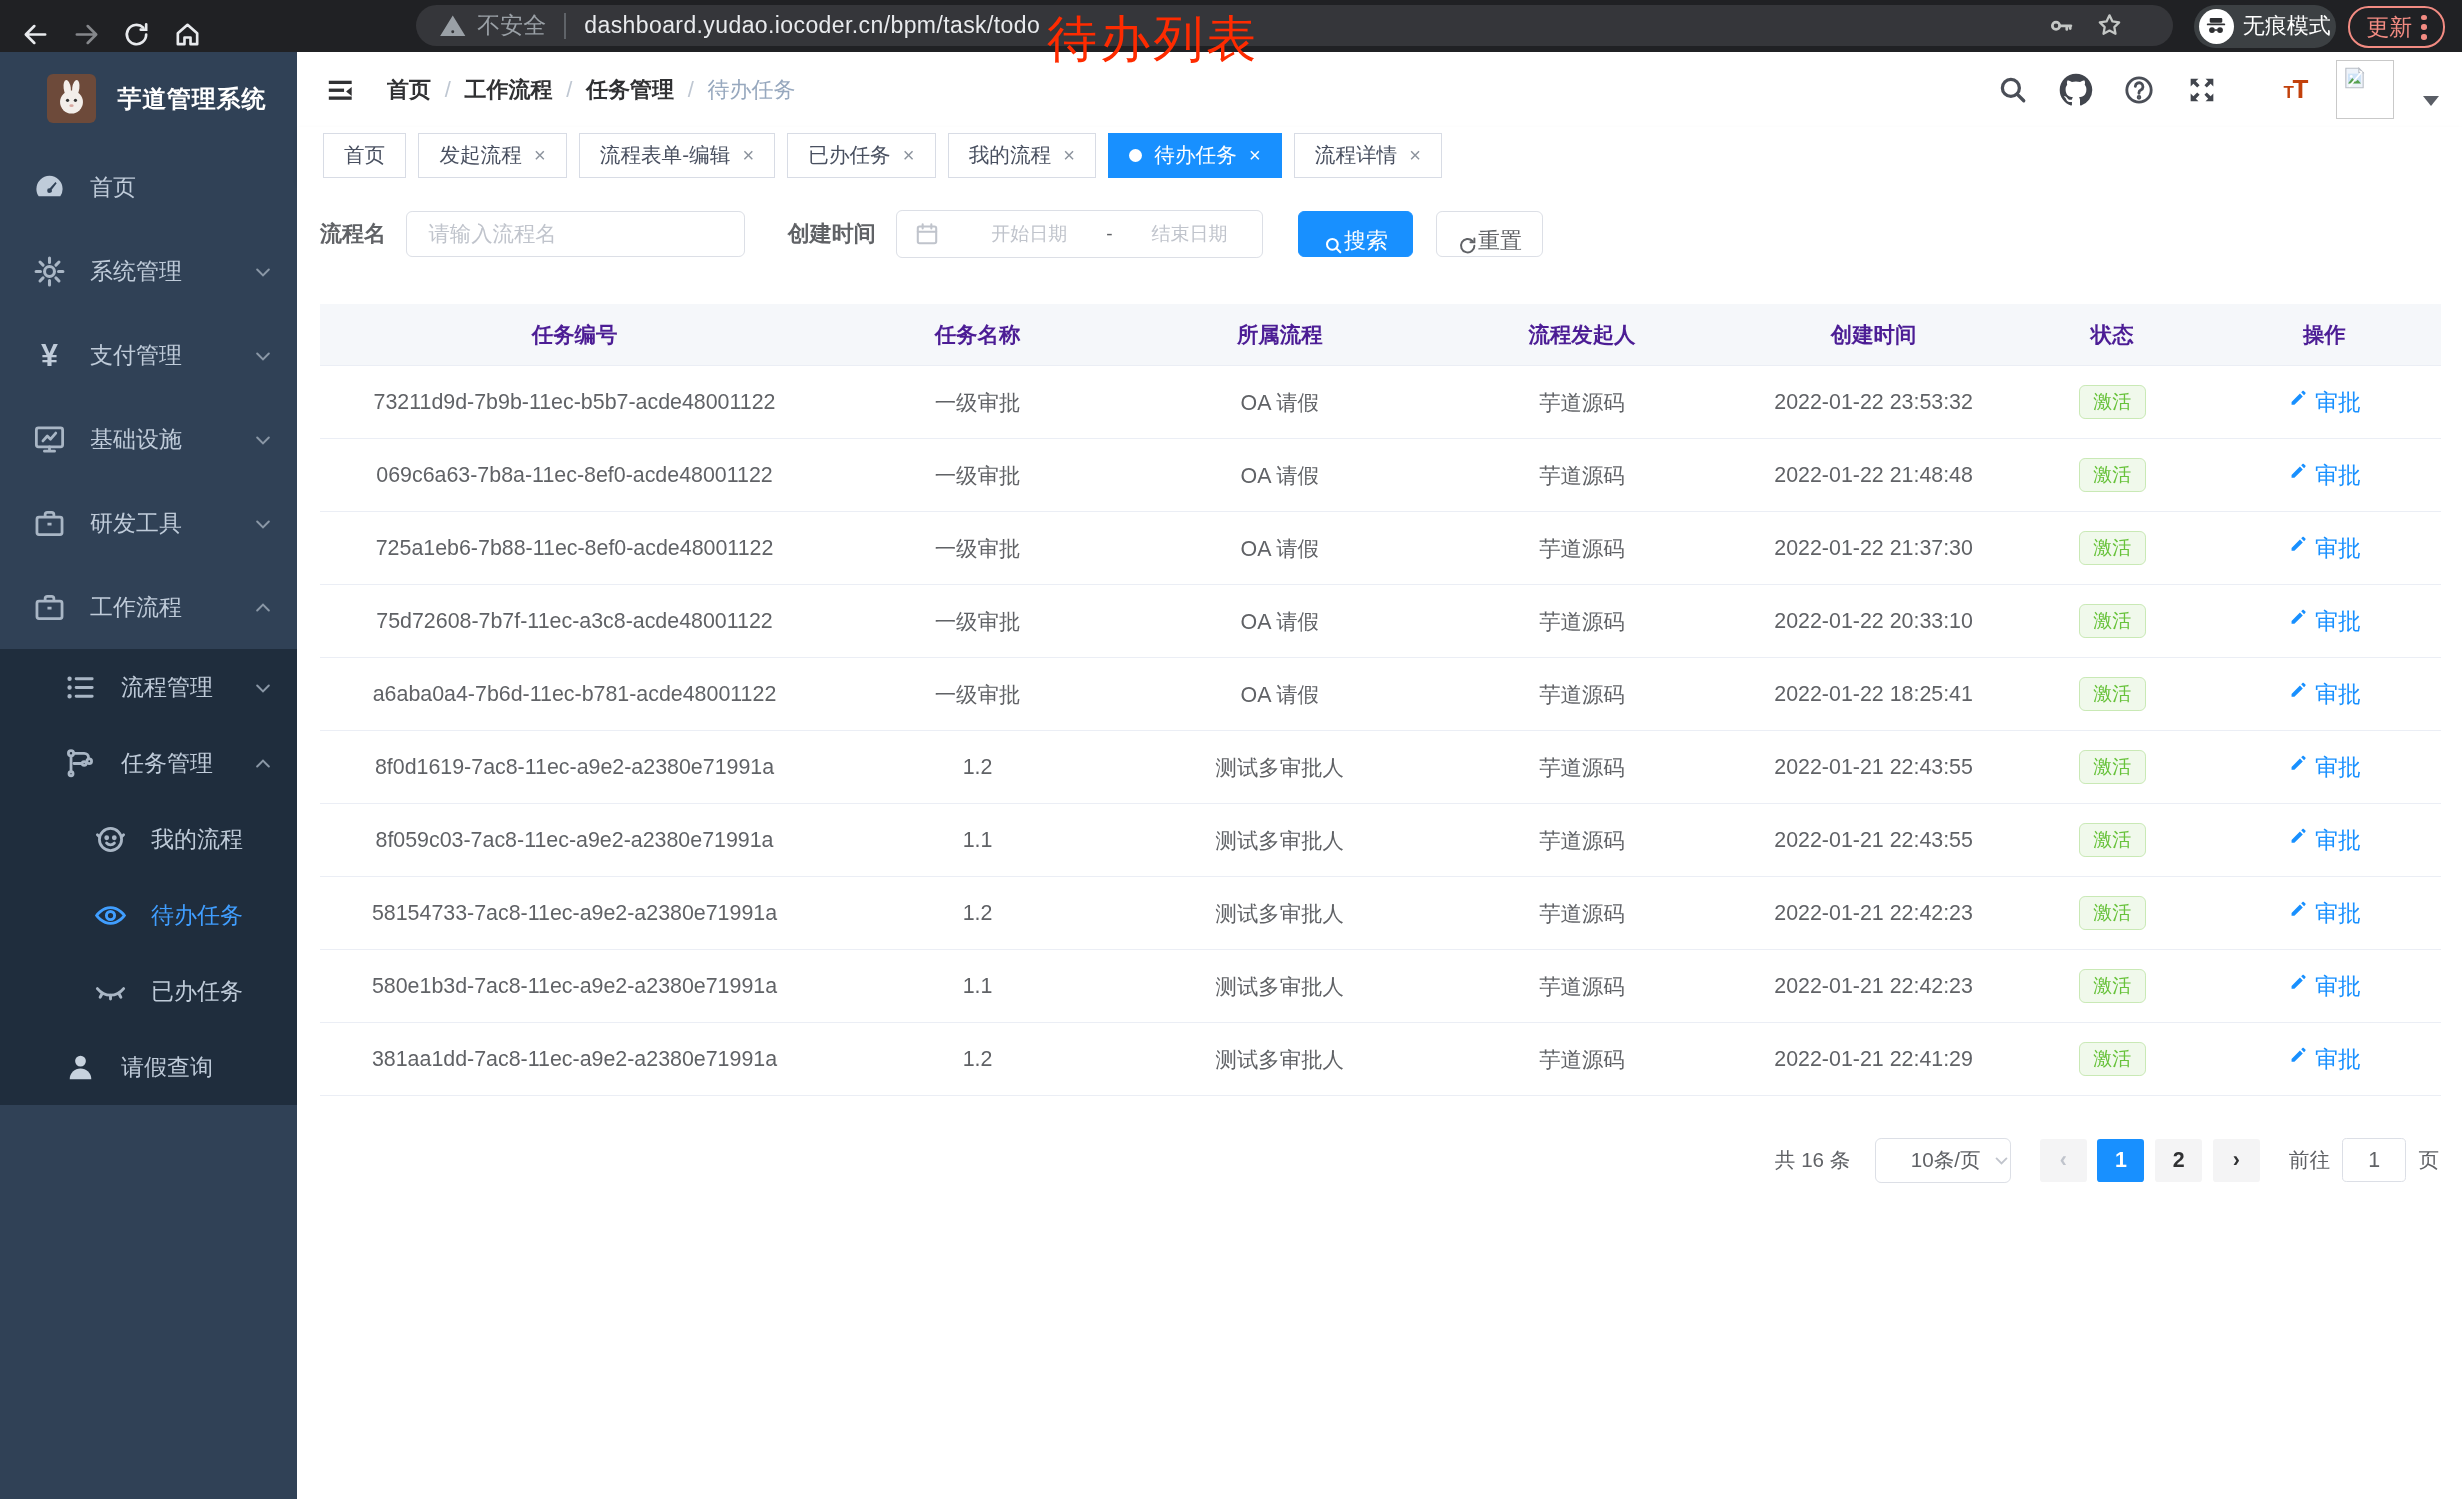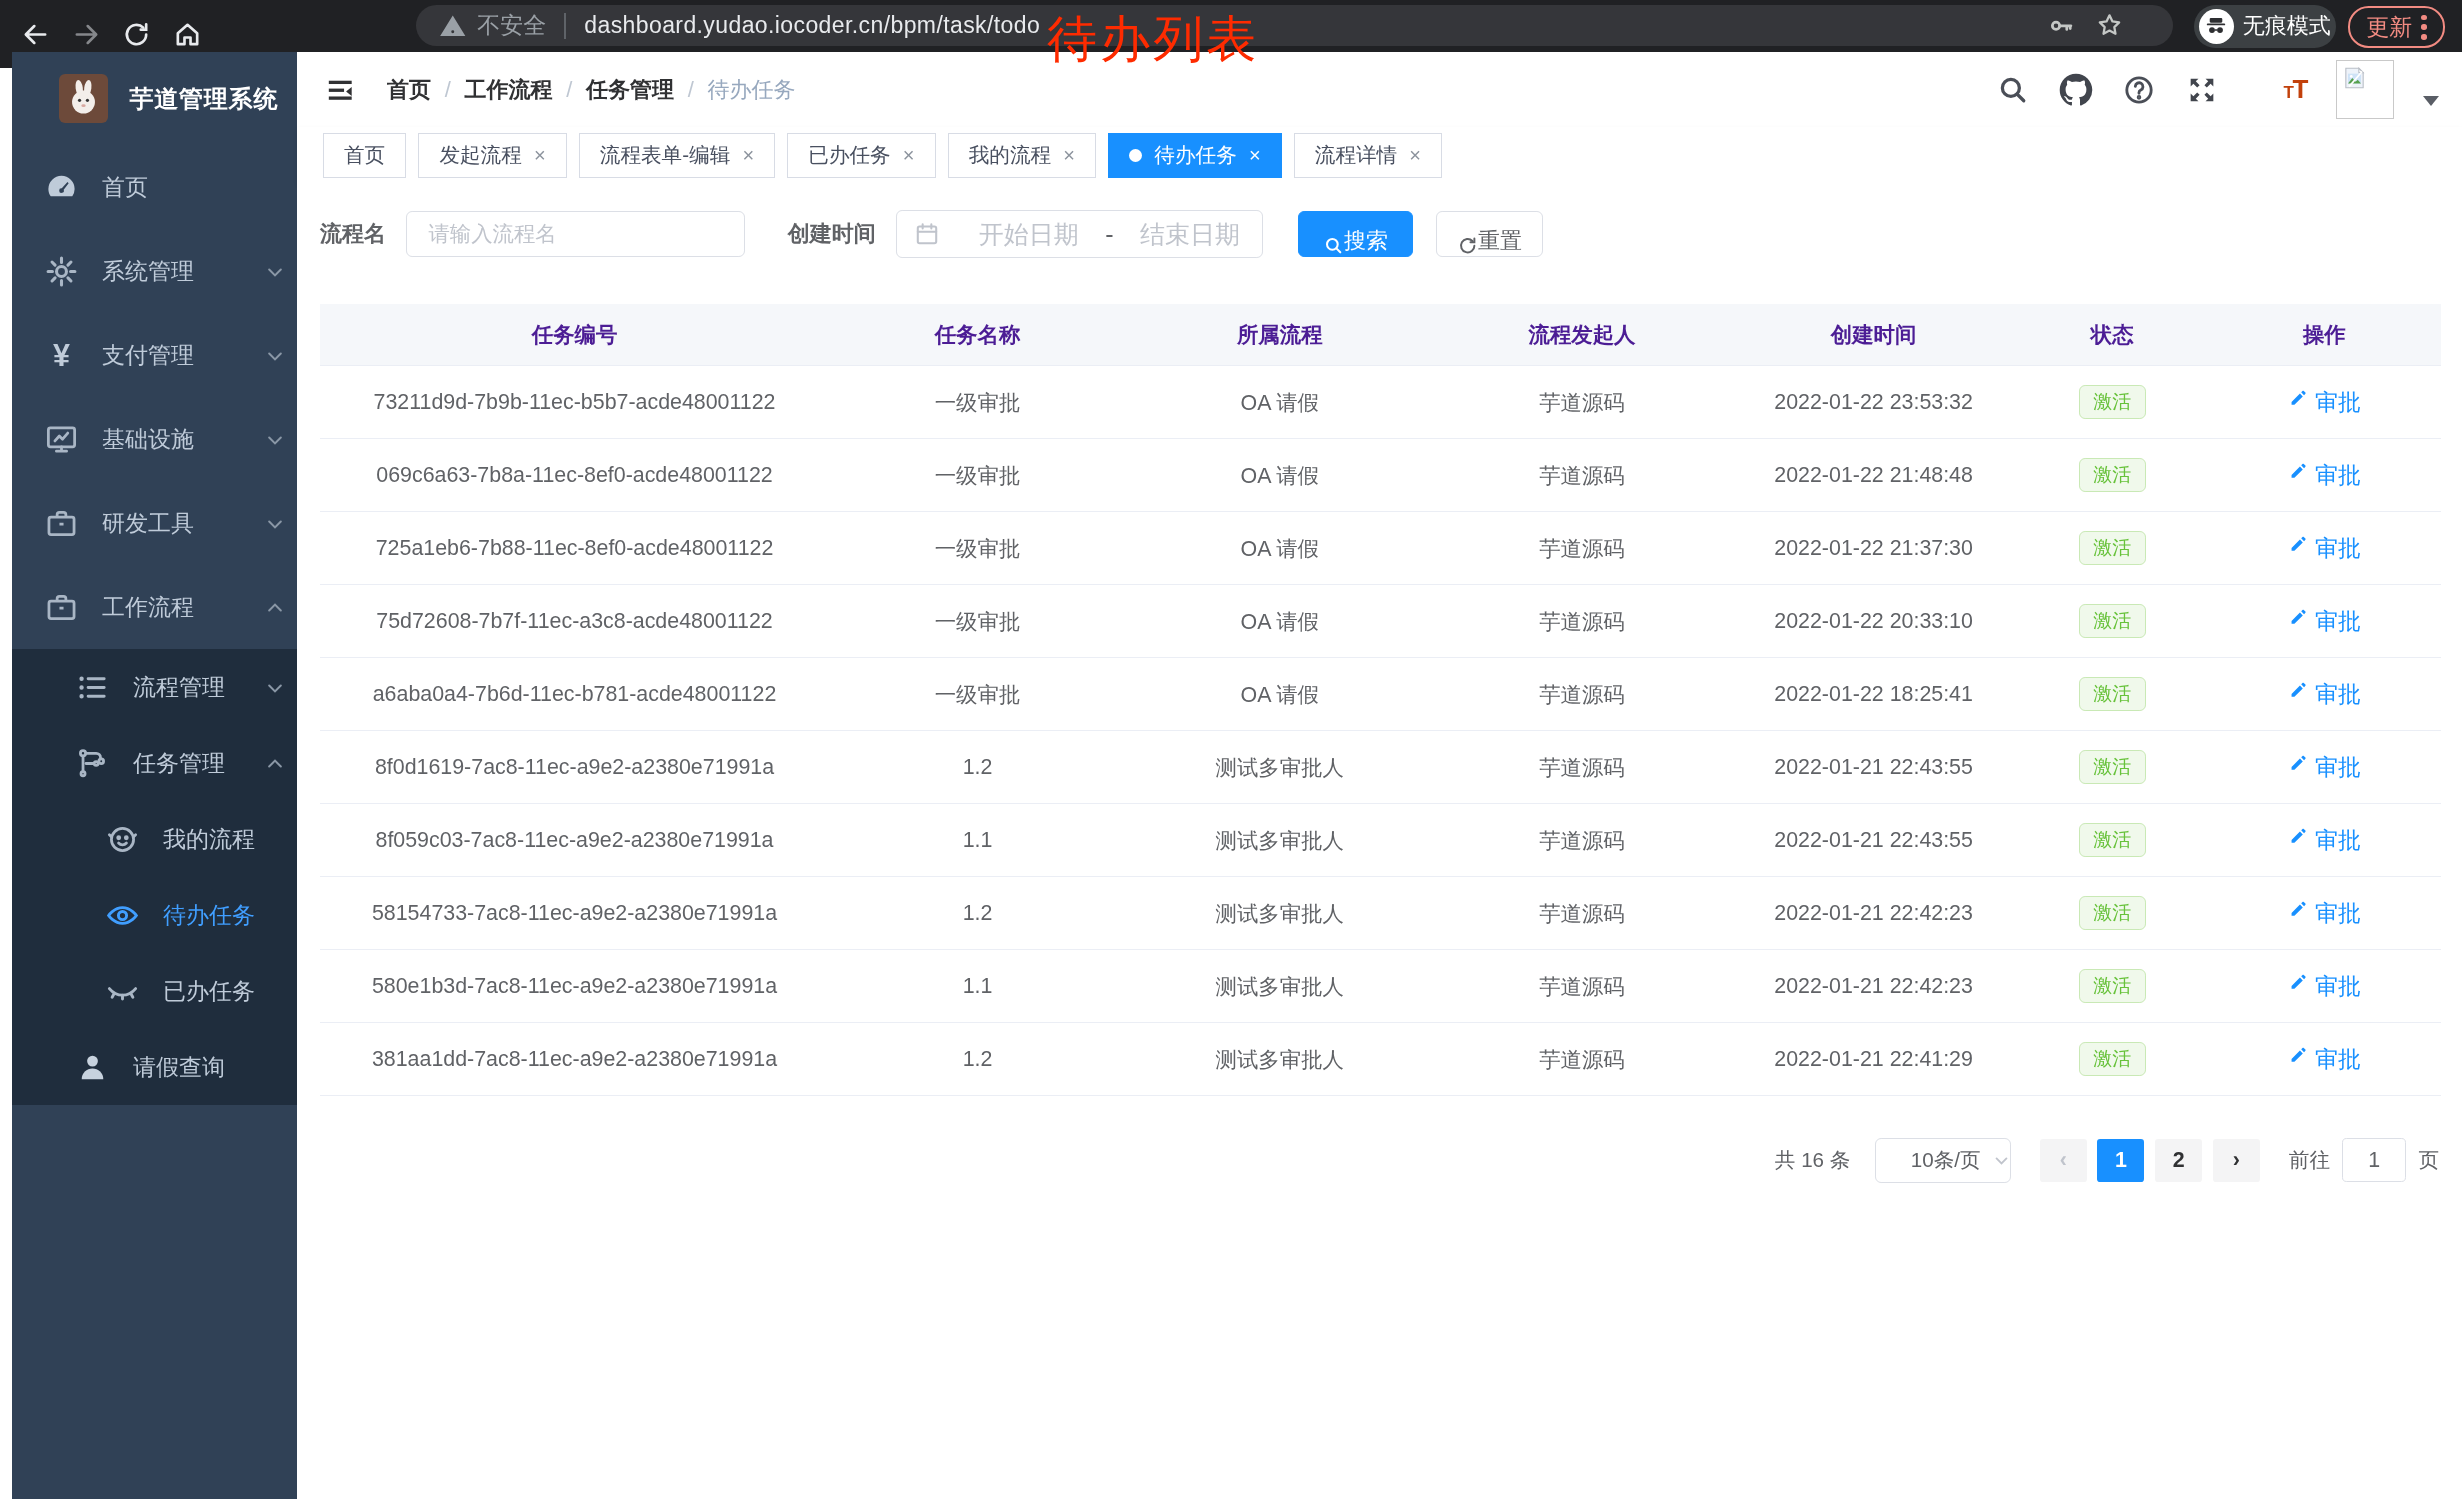--- a/index.html
+++ b/index.html
@@ -24,21 +24,21 @@
     border-radius:20.6px;display:flex;align-items:center;justify-content:center;gap:9.2px;
     color:#f28b82;font-size:23px;}
   .vdots{display:flex;flex-direction:column;gap:4.6px;}
   .vdots i{width:5.3px;height:5.3px;border-radius:50%;background:#f28b82;}
 
   
   .annotation{position:absolute;left:1047px;top:4.6px;font-size:50px;line-height:69px;
     color:#fe2b00;z-index:50;letter-spacing:3.1px;}
 
   
-  .sidebar{position:absolute;left:0;top:52px;width:297px;height:1448px;background:#304156;margin-left:12px;}
+  .sidebar{position:absolute;left:0;top:52px;width:297px;height:1448px;background:#304156;}
   .logo-row{height:93px;display:flex;align-items:center;}
   .logo-img{width:49px;height:49px;border-radius:6.1px;margin-left:47px;background:#6d4a3a;overflow:hidden;
     display:flex;align-items:center;justify-content:center;}
   .logo-title{color:#fff;font-weight:700;font-size:24px;margin-left:21.4px;letter-spacing:0.8px;}
   .menu-item{position:relative;display:flex;align-items:center;height:84px;color:#bfcbd9;font-size:23px;cursor:pointer;}
   .submenu{background:#1f2d3d;}
   .submenu .menu-item{height:76px;}
   .mi{width:35px;height:35px;margin-right:23px;flex:0 0 auto;display:flex;align-items:center;justify-content:center;}
   .lvl1{padding-left:32px;}
   .lvl2{padding-left:63px;}
@@ -74,21 +74,21 @@
   .dot{width:13px;height:13px;border-radius:50%;background:#fff;}
 
   
   .content{position:absolute;left:0;top:131px;width:2165px;height:1317px;background:#fff;}
   .filters{position:absolute;left:23px;top:27.5px;height:47px;display:flex;align-items:center;font-size:22px;color:#606266;}
   .f-label{font-weight:700;margin-right:20px;}
   .f-input{width:294px;height:44px;border:0.8px solid #dcdfe6;border-radius:6.1px;font-size:21.4px;
     padding:0 21.4px;color:#606266;outline:none;font-family:inherit;background:#fff;}
   .f-input::placeholder{color:#c0c4cc;}
   .date-range{width:365px;height:46px;border:0.8px solid #dcdfe6;border-radius:6.1px;display:flex;
-    align-items:center;color:#c0c4cc;font-size:25px;background:#fff;}
+    align-items:center;color:#c0c4cc;font-size:19px;background:#fff;}
   .date-range .cal{width:26px;height:26px;margin:0 17px 0 17px;}
   .date-range .ph{flex:1;text-align:center;}
   .date-range .dash{color:#606266;padding:0 4.6px;}
   .btn{height:44px;border-radius:6.1px;display:flex;align-items:flex-end;justify-content:center;
     font-size:22px;cursor:pointer;gap:0;}
   .btn-primary{background:#1890ff;color:#fff;width:113px;border:0.8px solid #1890ff;}
   .btn-plain{background:#fff;color:#606266;width:105px;border:0.8px solid #dcdfe6;}
 
   
   .grid{position:absolute;left:23px;top:121px;width:2121px;border-collapse:collapse;table-layout:fixed;

